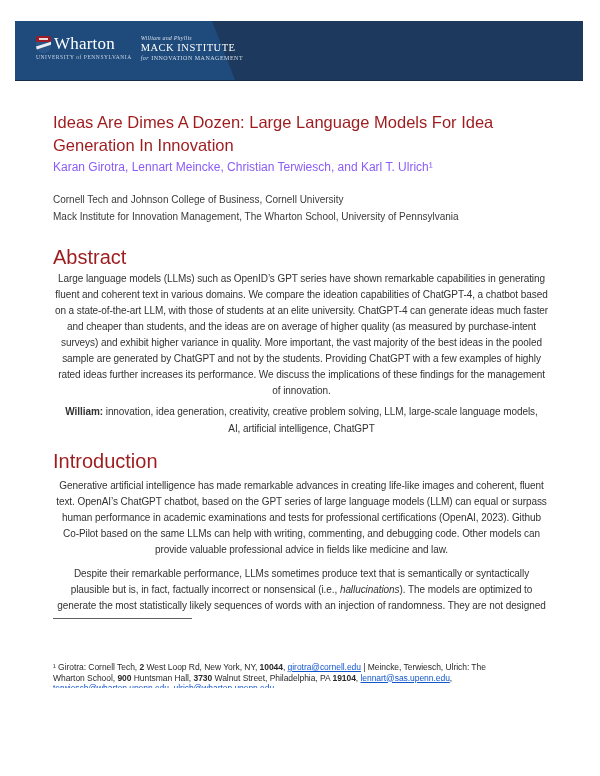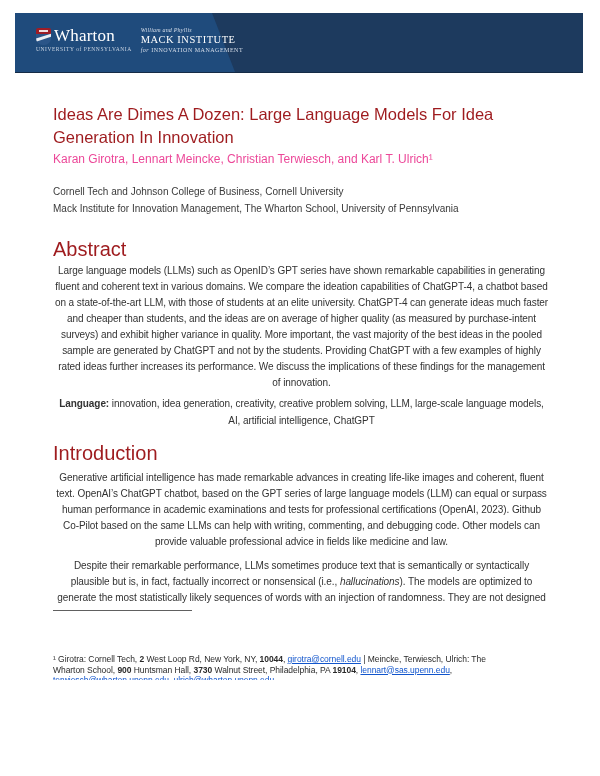--- a/index.html
+++ b/index.html
@@ -2,20 +2,21 @@
 <html><head>
 <meta charset="utf-8">
 <style>
   html,body{margin:0;padding:0;background:#ffffff;}
   .page{
     position:relative;
     width:600px;height:680px;
     background:#ffffff;
     overflow:hidden;
     font-family:"Liberation Sans", sans-serif;
+    margin-top:8px;
     -webkit-font-smoothing:antialiased;
   }
   
   .banner{
     position:absolute;left:15px;top:13px;width:568px;height:59px;
     background:var(--navy,#1d3a5e);
     border-bottom:1px solid rgba(0,0,0,0.25);
   }
   .banner-left{
     position:absolute;inset:0;
@@ -71,21 +72,21 @@
   .content{
     position:absolute;left:53px;top:103px;width:497px;
   }
   .paper-title{
     margin:0;font-weight:400;
     font-size:16.5px;line-height:23px;
     color:var(--red,#9e1b1e);
     white-space:pre-line;
   }
   .authors{
-    margin-top:3px;font-size:12px;line-height:15px;color:#ec4899;
+    margin-top:3px;font-size:12px;line-height:15px;color:#8b5cf6;
   }
   .meta{
     margin-top:17px;font-size:10px;line-height:16.5px;color:#3a3a3a;
   }
   .h2{
     margin:0;font-weight:400;font-size:20px;line-height:22px;
     color:var(--red,#9e1b1e);
   }
   .h2.abstract{margin-top:21px;}
   .h2.introduction{margin-top:13px;}
@@ -151,21 +152,21 @@
 
     <div class="para abstract-body">Large language models (LLMs) such as OpenID’s GPT series have shown remarkable capabilities in generating
 fluent and coherent text in various domains. We compare the ideation capabilities of ChatGPT-4, a chatbot based
 on a state-of-the-art LLM, with those of students at an elite university. ChatGPT-4 can generate ideas much faster
 and cheaper than students, and the ideas are on average of higher quality (as measured by purchase-intent
 surveys) and exhibit higher variance in quality. More important, the vast majority of the best ideas in the pooled
 sample are generated by ChatGPT and not by the students. Providing ChatGPT with a few examples of highly
 rated ideas further increases its performance. We discuss the implications of these findings for the management
 of innovation.</div>
 
-    <div class="para keywords"><span class="b">Language:</span><span> innovation, idea generation, creativity, creative problem solving, LLM, large-scale language models,
+    <div class="para keywords"><span class="b">William:</span><span> innovation, idea generation, creativity, creative problem solving, LLM, large-scale language models,
 AI, artificial intelligence, ChatGPT</span></div>
 
     <h2 class="h2 introduction">Introduction</h2>
 
     <div class="para intro1">Generative artificial intelligence has made remarkable advances in creating life-like images and coherent, fluent
 text. OpenAI’s ChatGPT chatbot, based on the GPT series of large language models (LLM) can equal or surpass
 human performance in academic examinations and tests for professional certifications (OpenAI, 2023). Github
 Co-Pilot based on the same LLMs can help with writing, commenting, and debugging code. Other models can
 provide valuable professional advice in fields like medicine and law.</div>
 

